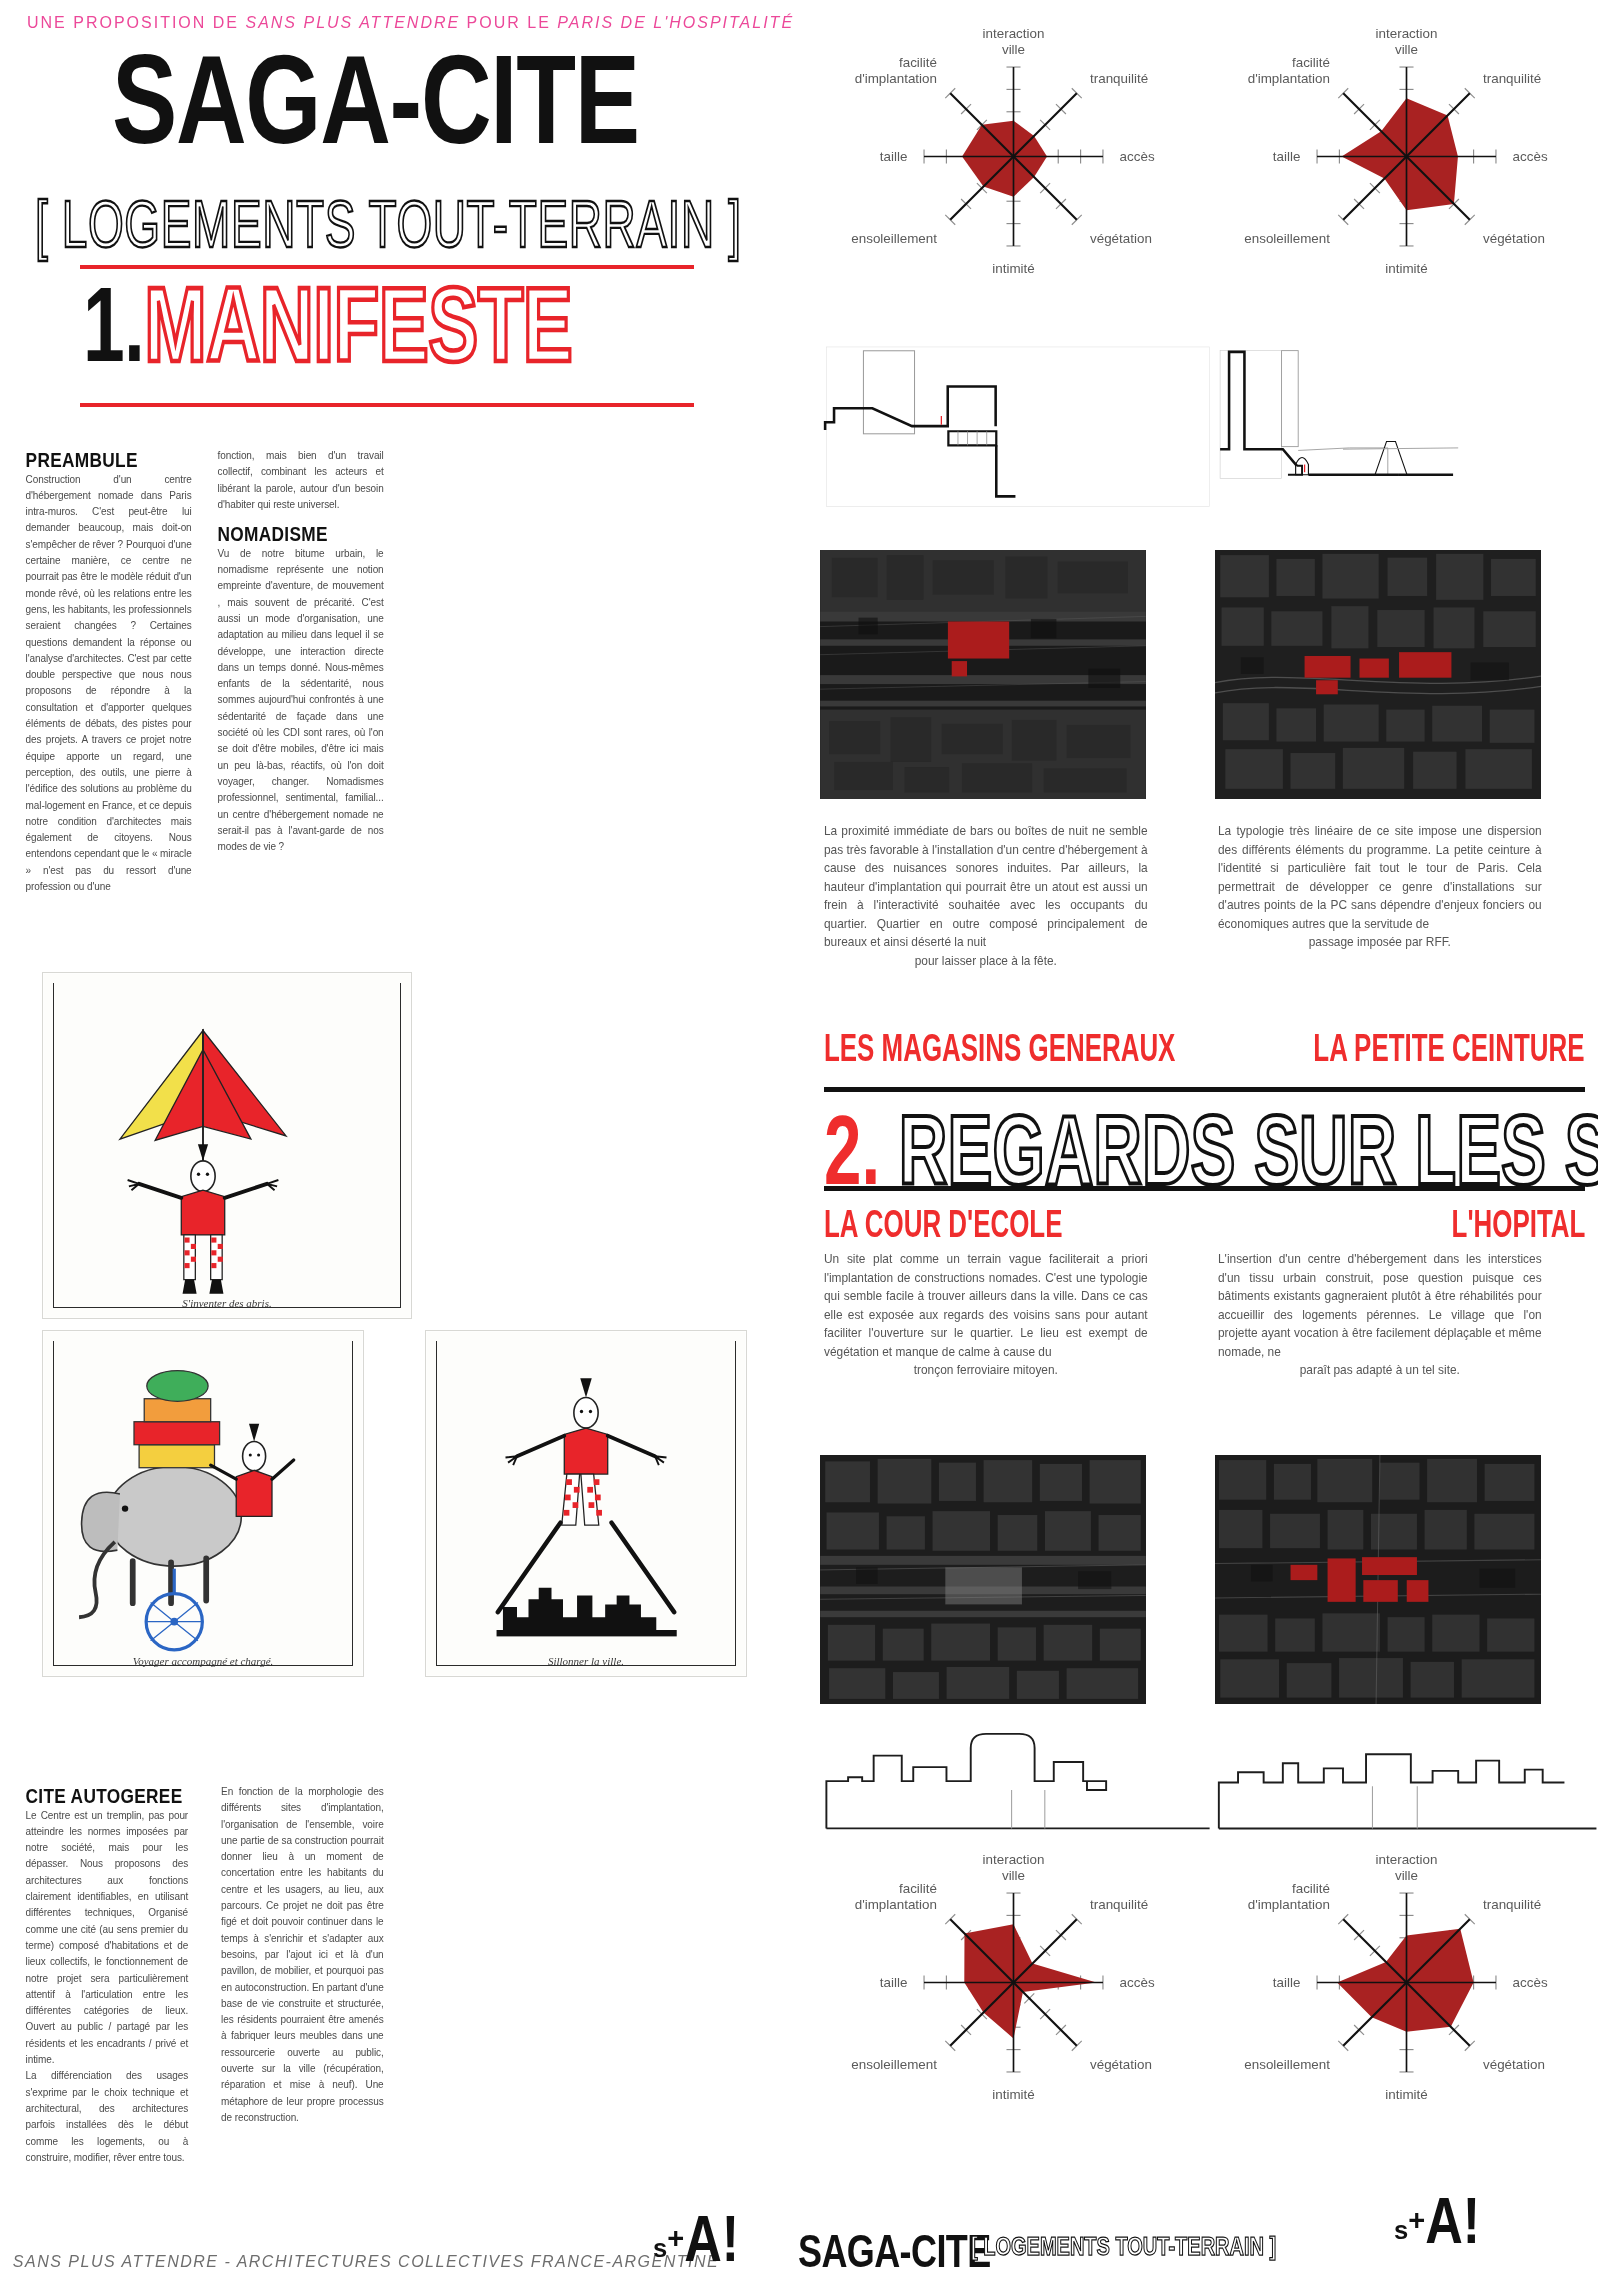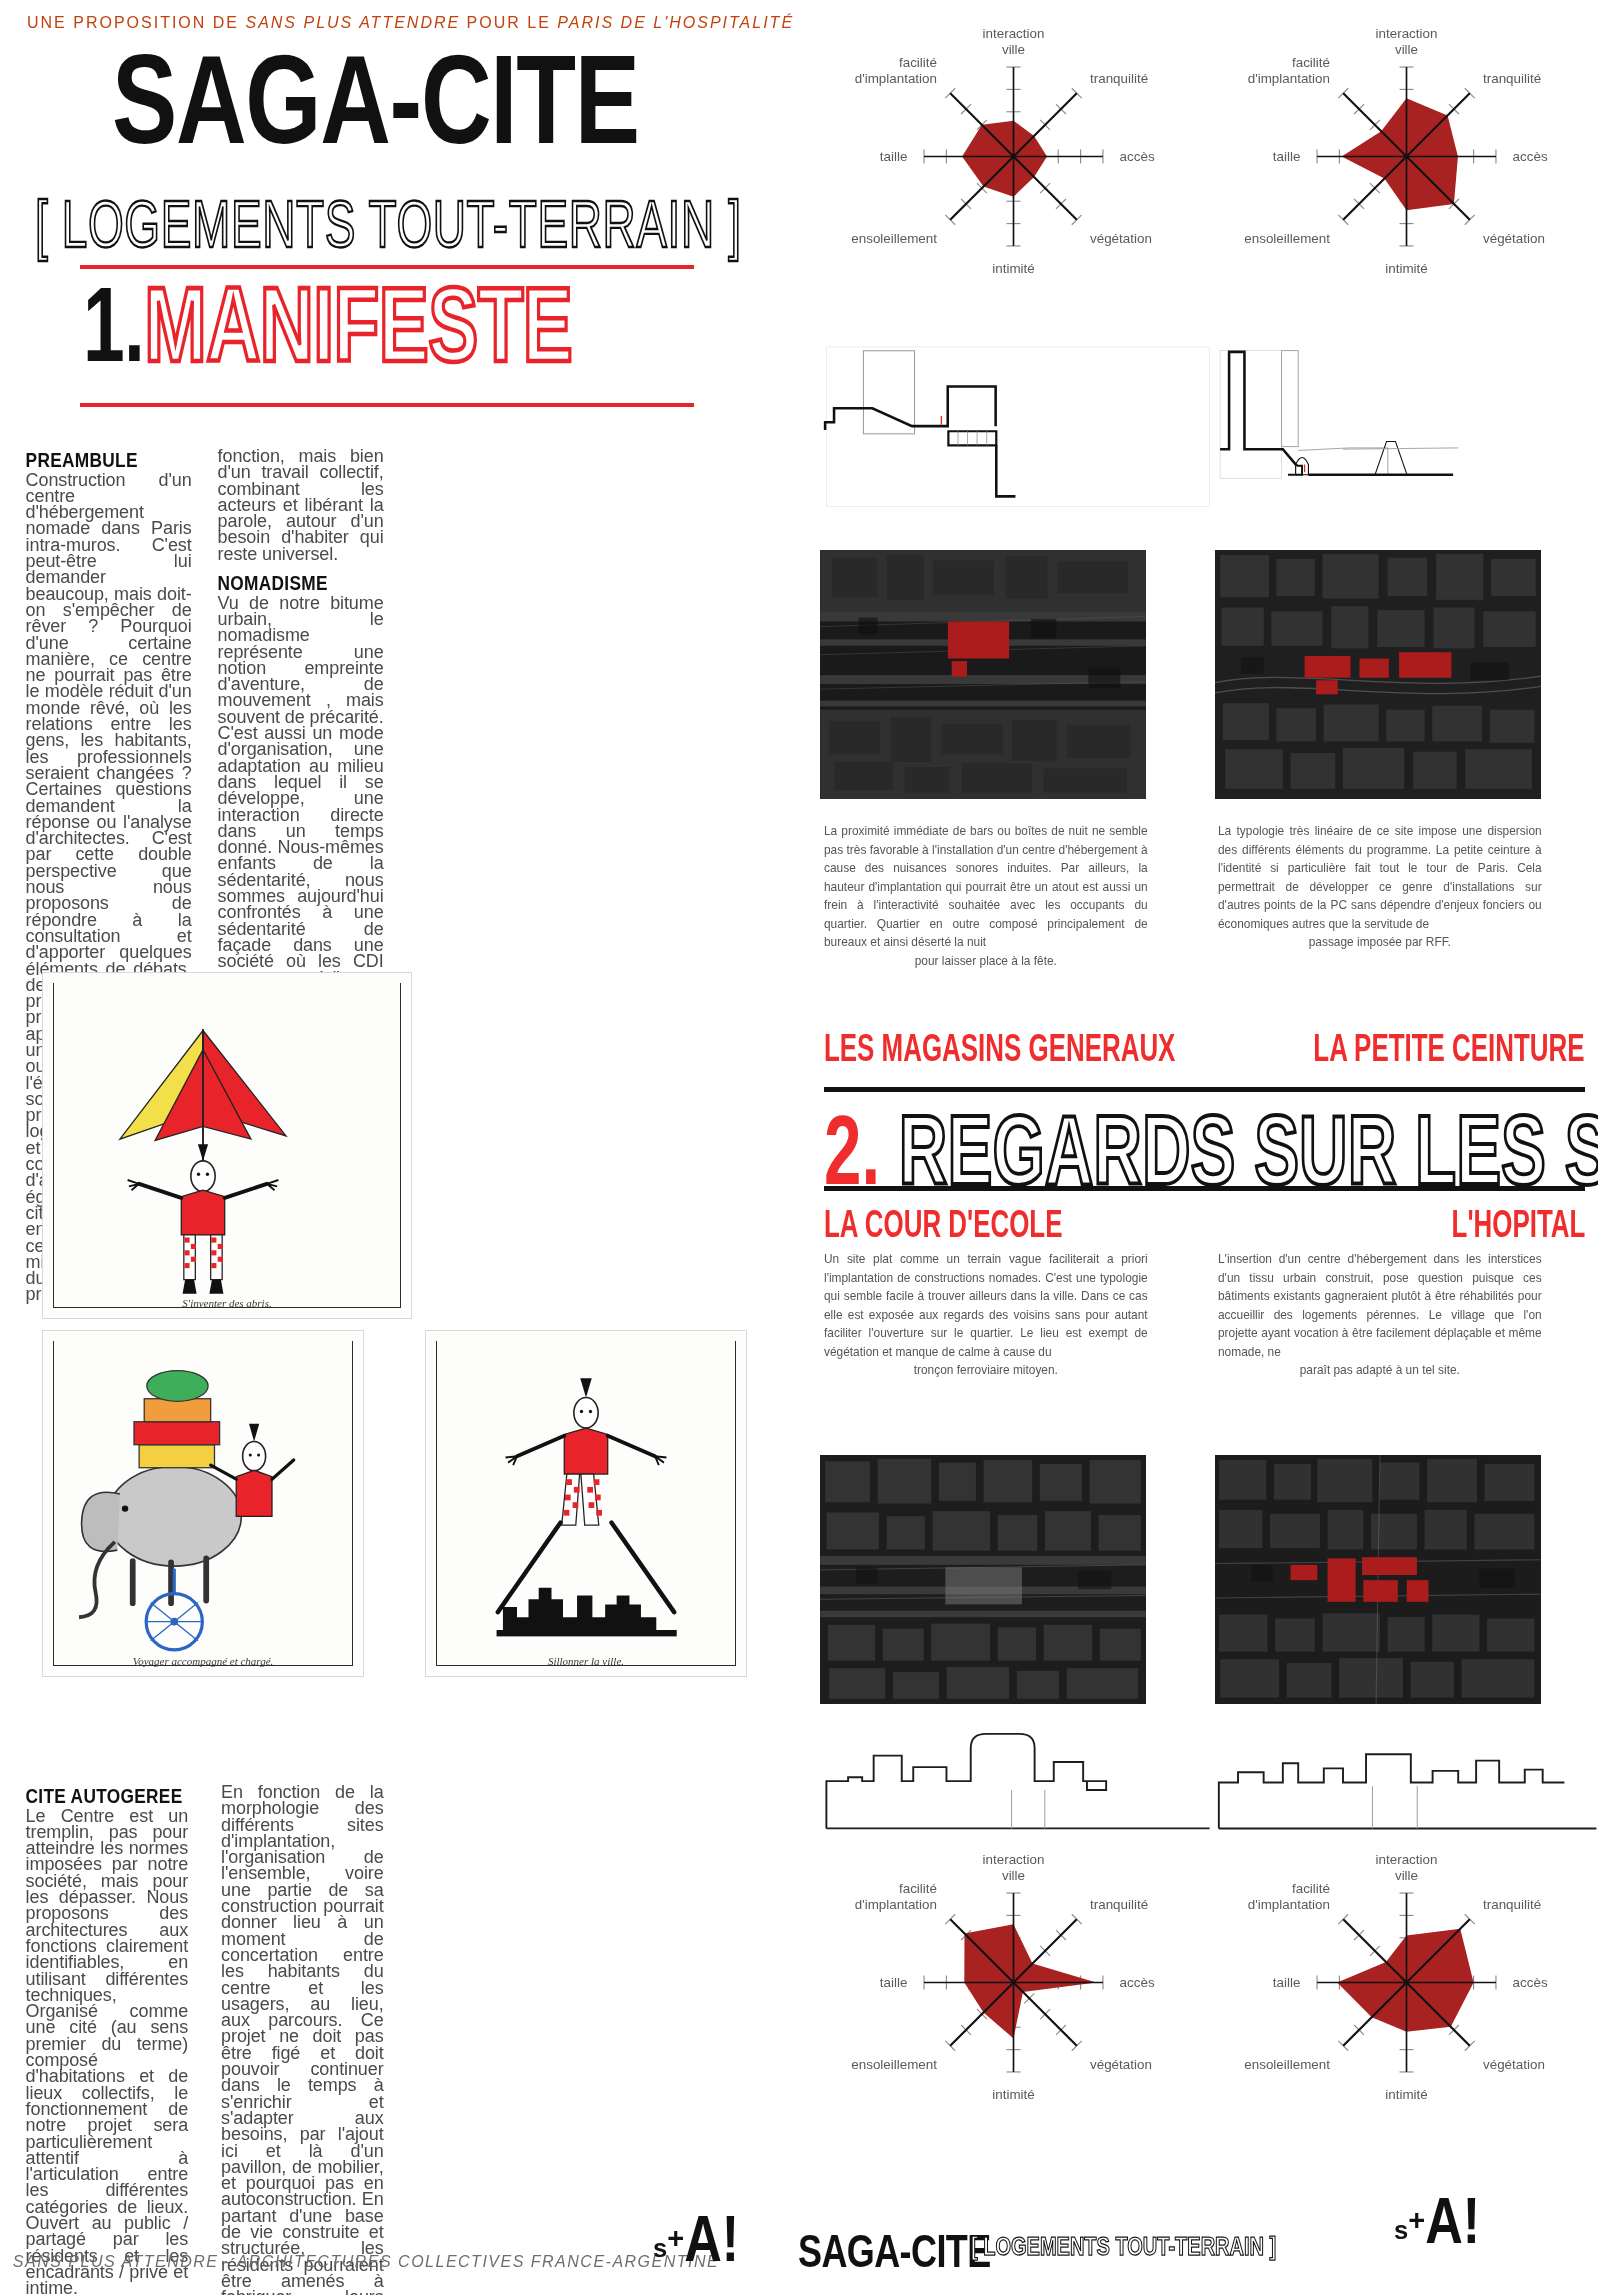--- a/index.html
+++ b/index.html
@@ -9,21 +9,21 @@
   }
   .poster{position:absolute;inset:0;background:#fff;}
 
   
   .abs{position:absolute;}
 
   
   #strapline{
     left:27px;top:14px;width:767px;
     font-size:16px;letter-spacing:2px;
-    color:#c2410c;font-stretch:condensed;
+    color:#ec4899;font-stretch:condensed;
     font-family:"Liberation Sans Narrow","Liberation Sans",sans-serif;
     white-space:nowrap;
   }
   #strapline .it{font-style:italic;}
 
   
   #maintitle{
     left:112px;top:45px;
     font-family:"Liberation Sans",sans-serif;
     font-size:96px;font-weight:bold;letter-spacing:-1.3px;
@@ -54,21 +54,21 @@
   #sectionOne .word{color:#fff;-webkit-text-stroke:3.2px #e8242a;}
 
   
   .colhead{
     font-family:"Liberation Sans",sans-serif;
     font-weight:bold;font-size:17.3px;letter-spacing:0.3px;
     color:#111;margin:0 0 2.6px 0;
     transform:scaleY(1.18);transform-origin:left top;
   }
   .bodytxt{
-    font-size:18px;line-height:16.3px;color:#4a4a4a;
+    font-size:10px;line-height:16.3px;color:#4a4a4a;
     text-align:justify;text-justify:inter-word;
     font-family:"Liberation Sans",sans-serif;
     letter-spacing:-0.1px;
   }
 
   
   .narrowtxt{
     font-size:12.8px;line-height:18.5px;color:#555;
     text-align:justify;
     font-family:"Liberation Sans Narrow","Liberation Sans",sans-serif;

